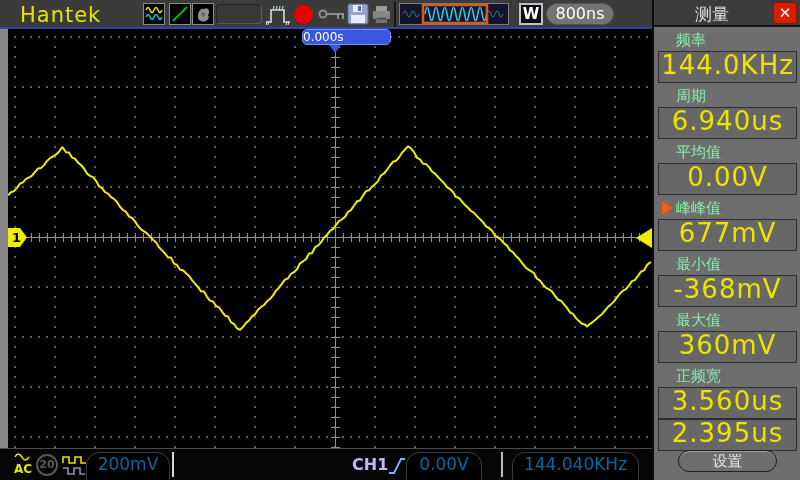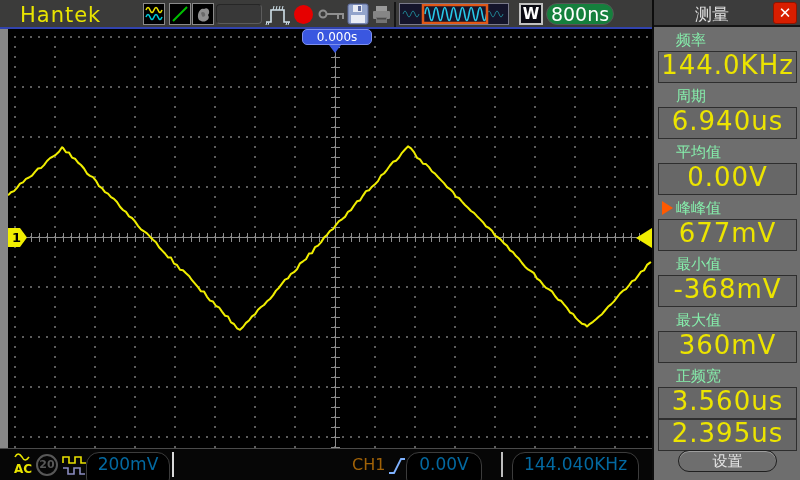--- a/index.html
+++ b/index.html
@@ -18,22 +18,22 @@
                border-radius:4px; }
   .rec-btn { position:absolute; left:294px; top:5px; width:19px; height:19px;
              border-radius:50%; background:#e60000; }
   .tool-svg { position:absolute; top:4px; }
   .tb-sep { position:absolute; left:394px; top:2px; width:2px; height:25px; background:#161616; }
   .preview { position:absolute; left:399px; top:3px; width:110px; height:22px;
              background:#14142a; border:1px solid #7a7a8a; }
   .w-box { position:absolute; left:519px; top:3px; width:24px; height:22px; background:#0a0a12;
            border:2px solid #c0c0c0; color:#fff; font-weight:bold; font-size:15px;
            text-align:center; line-height:18px; }
-  .tb-pill { position:absolute; left:546px; top:3px; width:68px; height:22px; background:#15803d;
-             border:1px solid #555; border-radius:11px; color:#fff; font-size:19px;
+  .tb-pill { position:absolute; left:546px; top:3px; width:68px; height:22px; background:#737373;
+             border:1px solid #555; border-radius:11px; color:#fff; font-size:16px;
              text-align:center; line-height:20px; }
 
   
   .left-strip { position:absolute; left:0; top:29px; width:8px; height:419px; background:#878787; }
 
   
   .display { position:absolute; left:8px; top:29px; width:644px; height:419px; background:#000;
     background-image:
       radial-gradient(circle, #5c5c5c 0.8px, rgba(0,0,0,0) 1.3px),
       radial-gradient(circle, #5c5c5c 0.8px, rgba(0,0,0,0) 1.3px);
@@ -42,23 +42,23 @@
   .h-axis { position:absolute; left:0; top:208px; width:644px; height:1px; background:#8d8d8d; }
   .h-ticks { position:absolute; left:0; top:204px; width:644px; height:9px;
              background-image:repeating-linear-gradient(to right,#8d8d8d 0 1px,rgba(0,0,0,0) 1px 8px);
              background-position:7px 0; }
   .v-axis { position:absolute; left:327px; top:0; width:1px; height:419px; background:#8d8d8d; }
   .v-ticks { position:absolute; left:323px; top:0; width:9px; height:419px;
              background-image:repeating-linear-gradient(to bottom,#8d8d8d 0 1px,rgba(0,0,0,0) 1px 10px);
              background-position:0 8px; }
   .wave-svg { position:absolute; left:0; top:0; }
 
-  .trig-tab { position:absolute; left:294px; top:0; width:70px; height:16px; background:#3a57e0;
+  .trig-tab { position:absolute; left:294px; top:0; width:89px; height:16px; background:#3a57e0;
               border:1px solid #7e90ee; border-radius:5px; color:#fff; font-size:12px;
-              text-align:center; line-height:14px; }
+              line-height:14px; }
   .trig-tab-arrow { position:absolute; left:321px; top:16px; width:0; height:0;
               border-left:6px solid rgba(0,0,0,0); border-right:6px solid rgba(0,0,0,0);
               border-top:8px solid #3a57e0; }
   .ch-marker { position:absolute; left:0; top:199px; }
   .trig-level { position:absolute; left:626px; top:199px; }
 
   
   .sidebar { position:absolute; left:652px; top:0; width:148px; height:480px; background:#6e6e6e;
              border-left:2px solid #0d0d0d; }
   .sb-header { position:relative; height:27px; background:#3c3c3c; border-bottom:2px solid #141414; }
@@ -83,21 +83,21 @@
   
   .statusbar { position:absolute; left:0; top:448px; width:652px; height:32px; background:#060606;
                border-top:1px solid #4a4a4a; }
   .att20 { position:absolute; left:36px; top:5px; width:22px; height:22px; border:2px solid #585858;
            border-radius:50%; color:#585858; font-size:11px; font-weight:bold;
            text-align:center; line-height:18px; }
   .sb-pill { position:absolute; top:3px; height:39px; background:#000; border:1px solid #3c3c3c;
              border-radius:13px; color:#0369a1; font-size:17px; text-align:center;
              line-height:23px; }
   .st-sep { position:absolute; top:3px; width:2px; height:25px; background:#d8d8d8; }
-  .ch-label { position:absolute; left:352px; top:6px; color:#a16207; font-size:16px; font-weight:normal; }
+  .ch-label { position:absolute; left:352px; top:6px; color:#c4b5fd; font-size:16px; font-weight:bold; }
 </style>
 </head>
 <body>
 
 <div class="toolbar">
   <div class="logo">Hantek</div>
 
   <div class="icon-box" style="left:143px;">
     <svg width="20" height="20">
       <path d="M2,6 q2,-5 4,0 t4,0 t4,0 t4,0" stroke="#e8e000" fill="none" stroke-width="1.6"></path>

